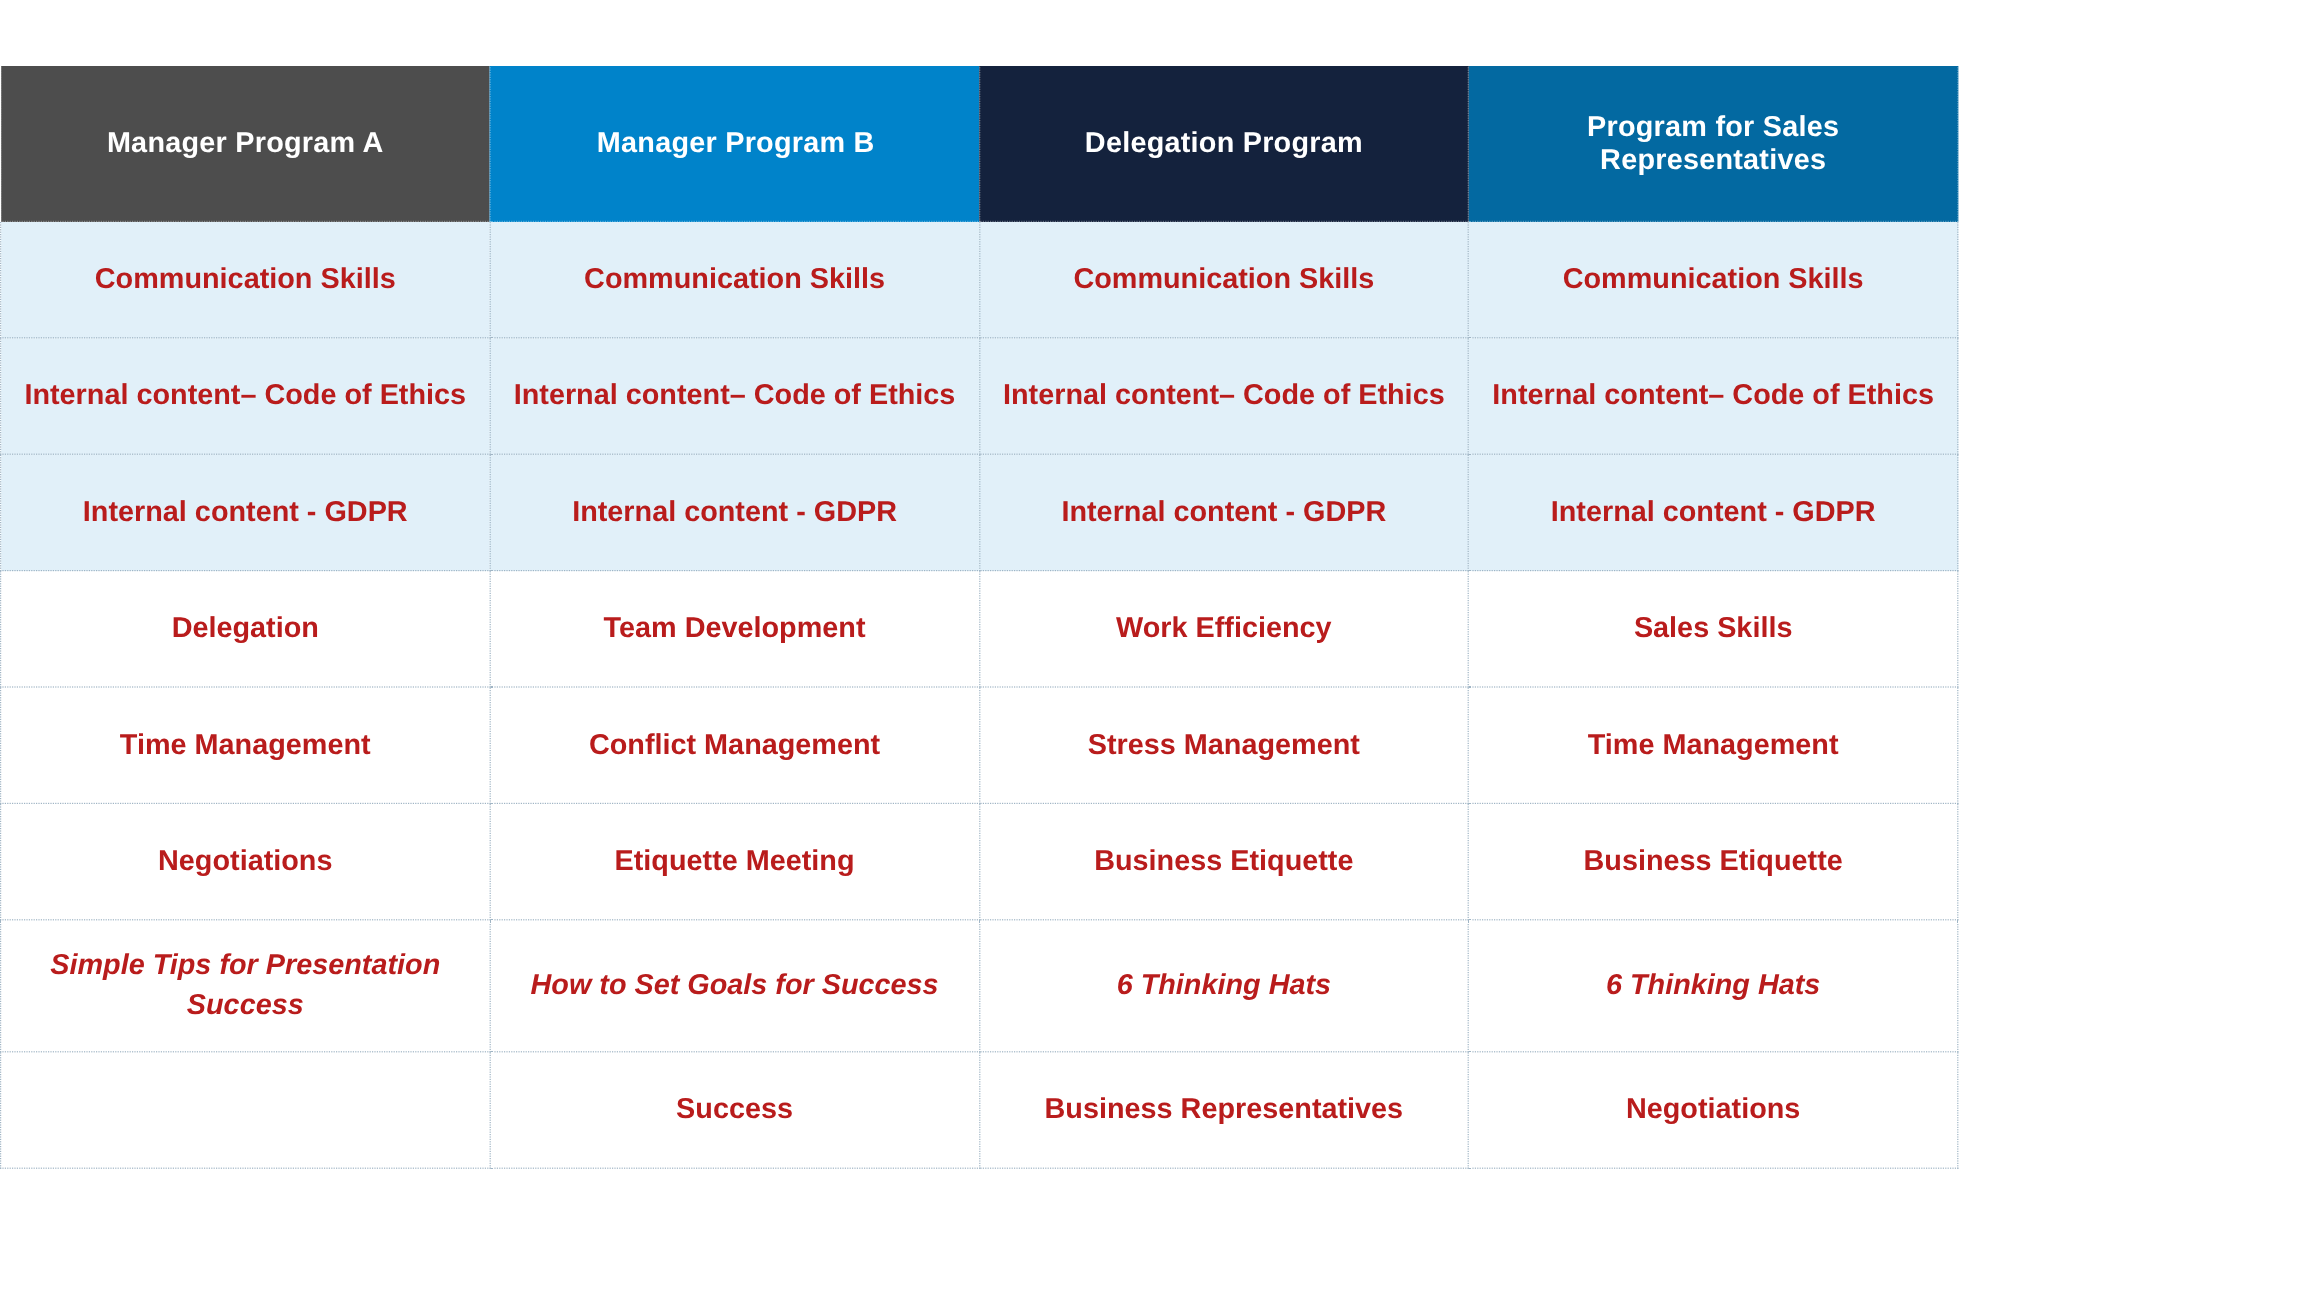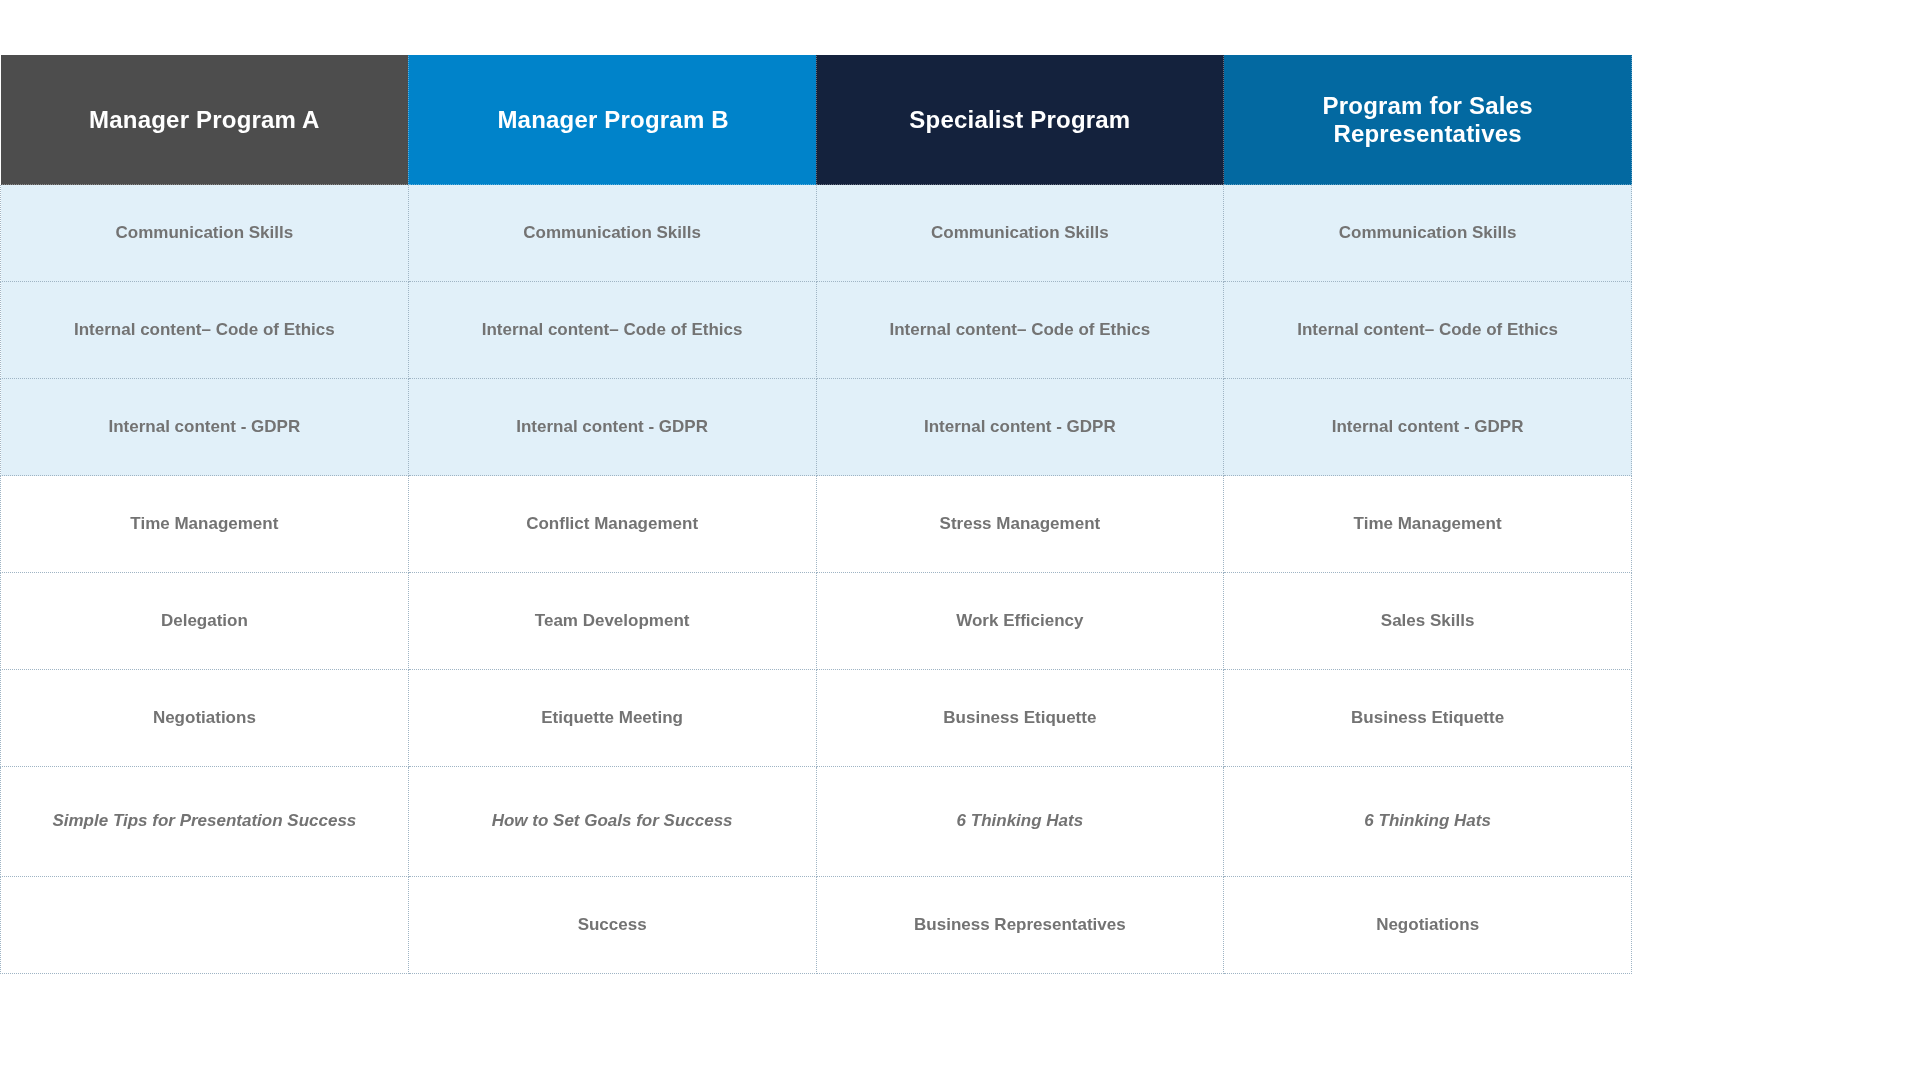--- a/index.html
+++ b/index.html
@@ -38,23 +38,23 @@
     letter-spacing: 0.2px;
     padding: 6px 14px;
     border: 1px dotted rgba(255,255,255,0.35);
   }
 
   
   tbody td {
     height: 97px;
     vertical-align: middle;
     text-align: center;
-    font-size: 17px;
+    font-size: 24px;
     font-weight: bold;
-    color: #737373;
+    color: #b91c1c;
     padding: 8px 16px;
     line-height: 1.35;
     border: 1px dotted #9fb4c4;
     background: #ffffff;
   }
 
   tbody tr.shaded td {
     background: #e1f0f9;
   }
 
@@ -80,21 +80,21 @@
     <colgroup>
       <col>
         <col>
         <col>
         <col>
     </colgroup>
     <thead>
       <tr>
         <th style="background: rgb(77, 77, 77);">Manager Program A</th>
         <th style="background: rgb(0, 131, 202); padding-left: 16px;">Manager Program B</th>
-        <th style="background: rgb(20, 34, 61);">Specialist Program</th>
+        <th style="background: rgb(20, 34, 61);">Delegation Program</th>
         <th style="background: #0369a1;">Program for Sales Representatives</th>
       </tr>
     </thead>
     <tbody id="table-body">
         <tr class="shaded">
           <td style="background: rgb(225, 240, 249);">Communication Skills</td>
           <td style="background: rgb(225, 240, 249);">Communication Skills</td>
           <td style="background: rgb(225, 240, 249);">Communication Skills</td>
           <td style="background: rgb(225, 240, 249);">Communication Skills</td>
         </tr>
@@ -104,30 +104,30 @@
           <td style="background: rgb(225, 240, 249);">Internal content– Code of Ethics</td>
           <td style="background: rgb(225, 240, 249);">Internal content– Code of Ethics</td>
         </tr>
         <tr class="shaded">
           <td style="background: rgb(225, 240, 249);">Internal content - GDPR</td>
           <td style="background: rgb(225, 240, 249);">Internal content - GDPR</td>
           <td style="background: rgb(225, 240, 249);">Internal content - GDPR</td>
           <td style="background: rgb(225, 240, 249);">Internal content - GDPR</td>
         </tr>
         <tr>
+          <td>Delegation</td>
+          <td>Team Development</td>
+          <td>Work Efficiency</td>
+          <td>Sales Skills</td>
+        </tr>
+        <tr>
           <td>Time Management</td>
           <td>Conflict Management</td>
           <td>Stress Management</td>
           <td>Time Management</td>
-        </tr>
-        <tr>
-          <td>Delegation</td>
-          <td>Team Development</td>
-          <td>Work Efficiency</td>
-          <td>Sales Skills</td>
         </tr>
         <tr>
           <td>Negotiations</td>
           <td>Etiquette Meeting</td>
           <td>Business Etiquette</td>
           <td>Business Etiquette</td>
         </tr>
         <tr class="tall">
           <td>Simple Tips for Presentation Success</td>
           <td>How to Set Goals for Success</td>

